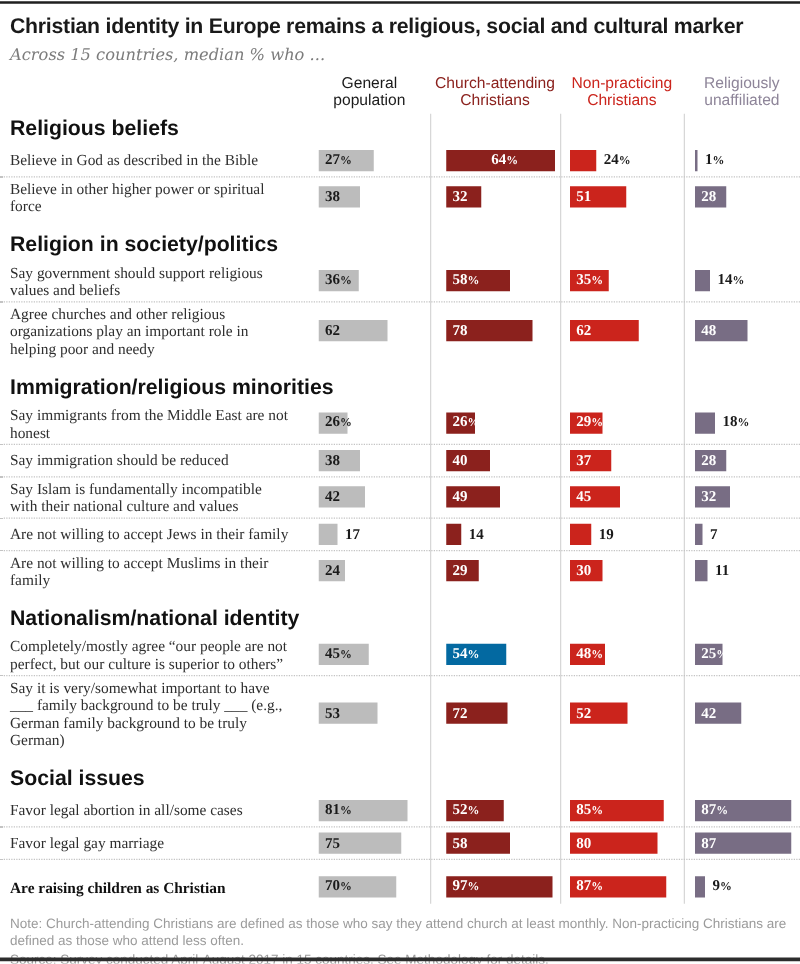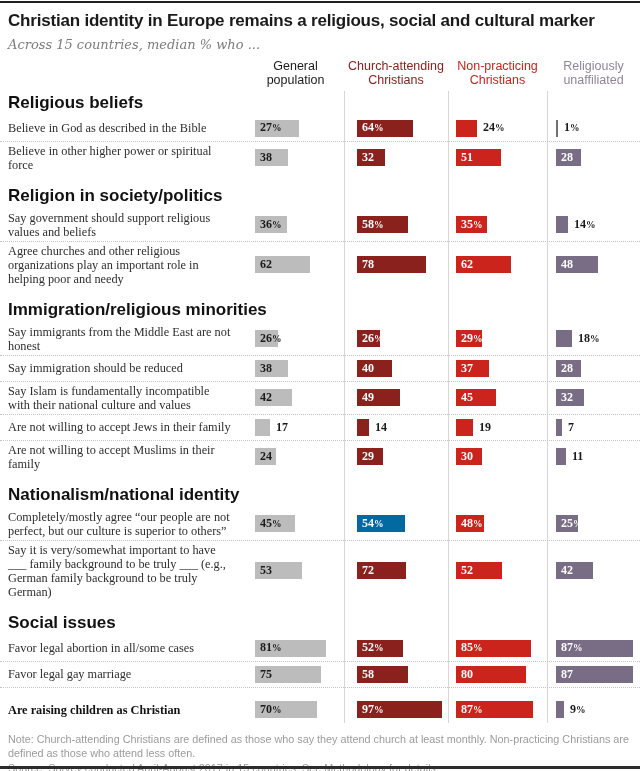--- a/index.html
+++ b/index.html
@@ -116,21 +116,21 @@
         <div class="section">
           <div class="sec-heading">Religious beliefs</div>
           <div class="row sep">
             <div class="row-label">Believe in God as described in the Bible</div>
             <div class="cell c0">
               <div class="bar" style="width: 44px; background: rgb(188, 188, 188);">
                 <span class="bar-label in-dark">27<span class="pctsign">%</span></span>
               </div>
             </div>
             <div class="cell c1">
-              <div class="bar" style="width: 56px; background: rgb(139, 33, 29);">
+              <div class="bar" style="width: 56px; background: rgb(139, 33, 29); padding-left: 31px;">
                 <span class="bar-label in-light">64<span class="pctsign">%</span></span>
               </div>
             </div>
             <div class="cell c2">
               <div class="bar" style="width: 21px; background: rgb(203, 36, 28);"></div>
               <span class="bar-label out">24<span class="pctsign">%</span></span>
             </div>
             <div class="cell c3">
               <div class="bar" style="width: 2px; background: rgb(120, 109, 132);"></div>
               <span class="bar-label out">1<span class="pctsign">%</span></span>

